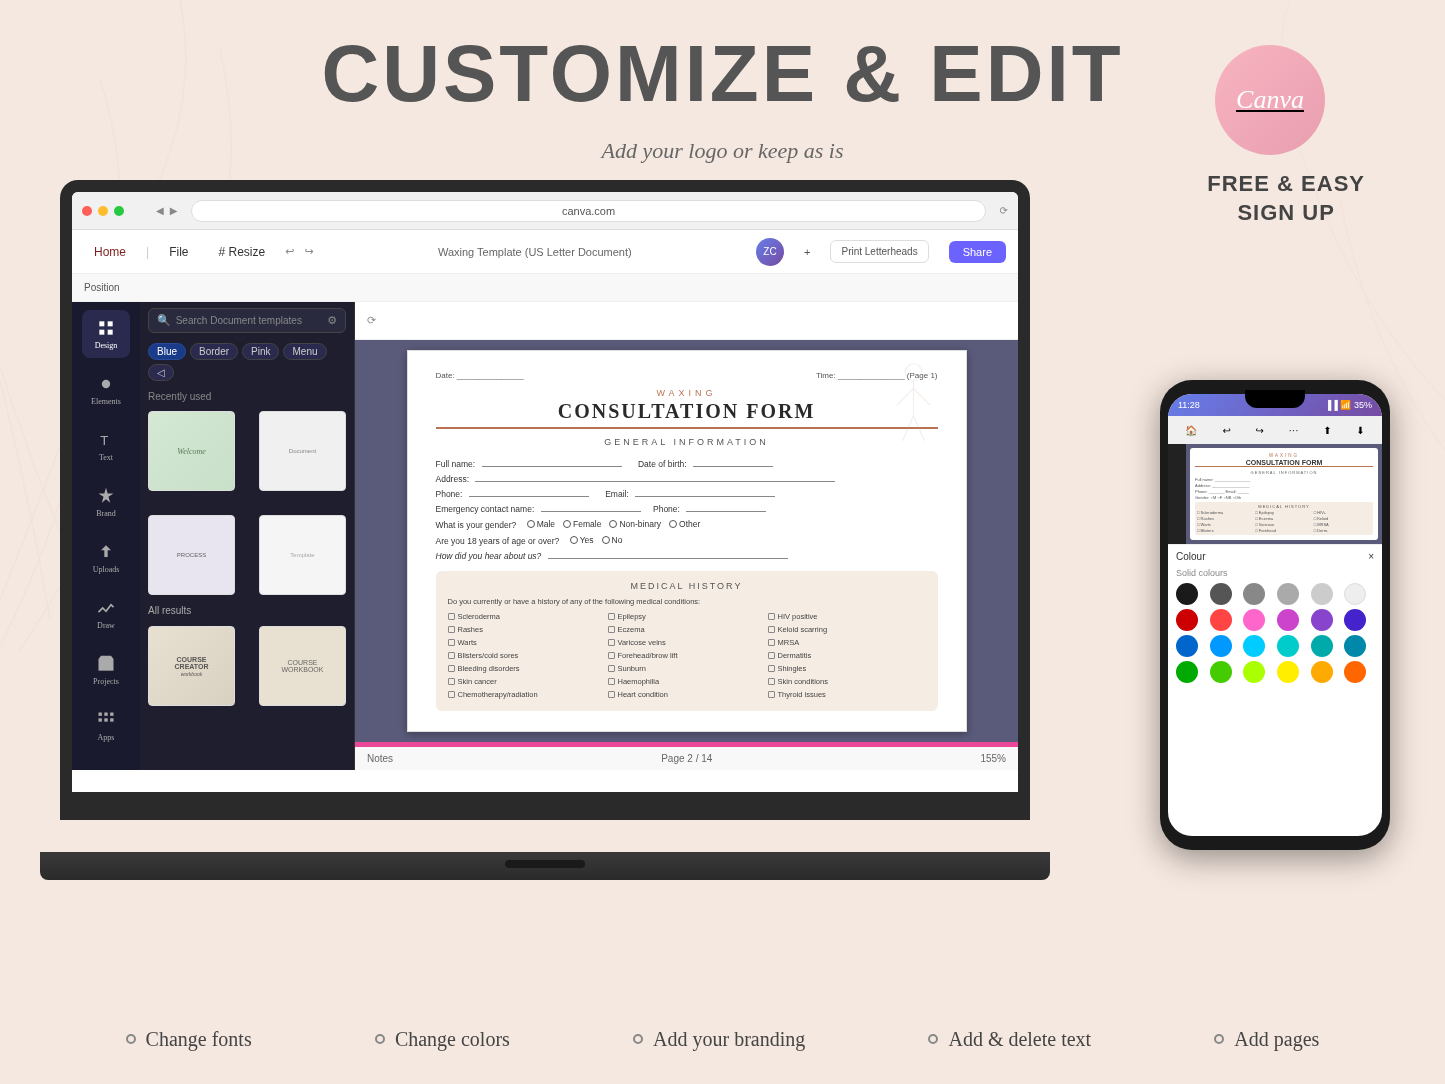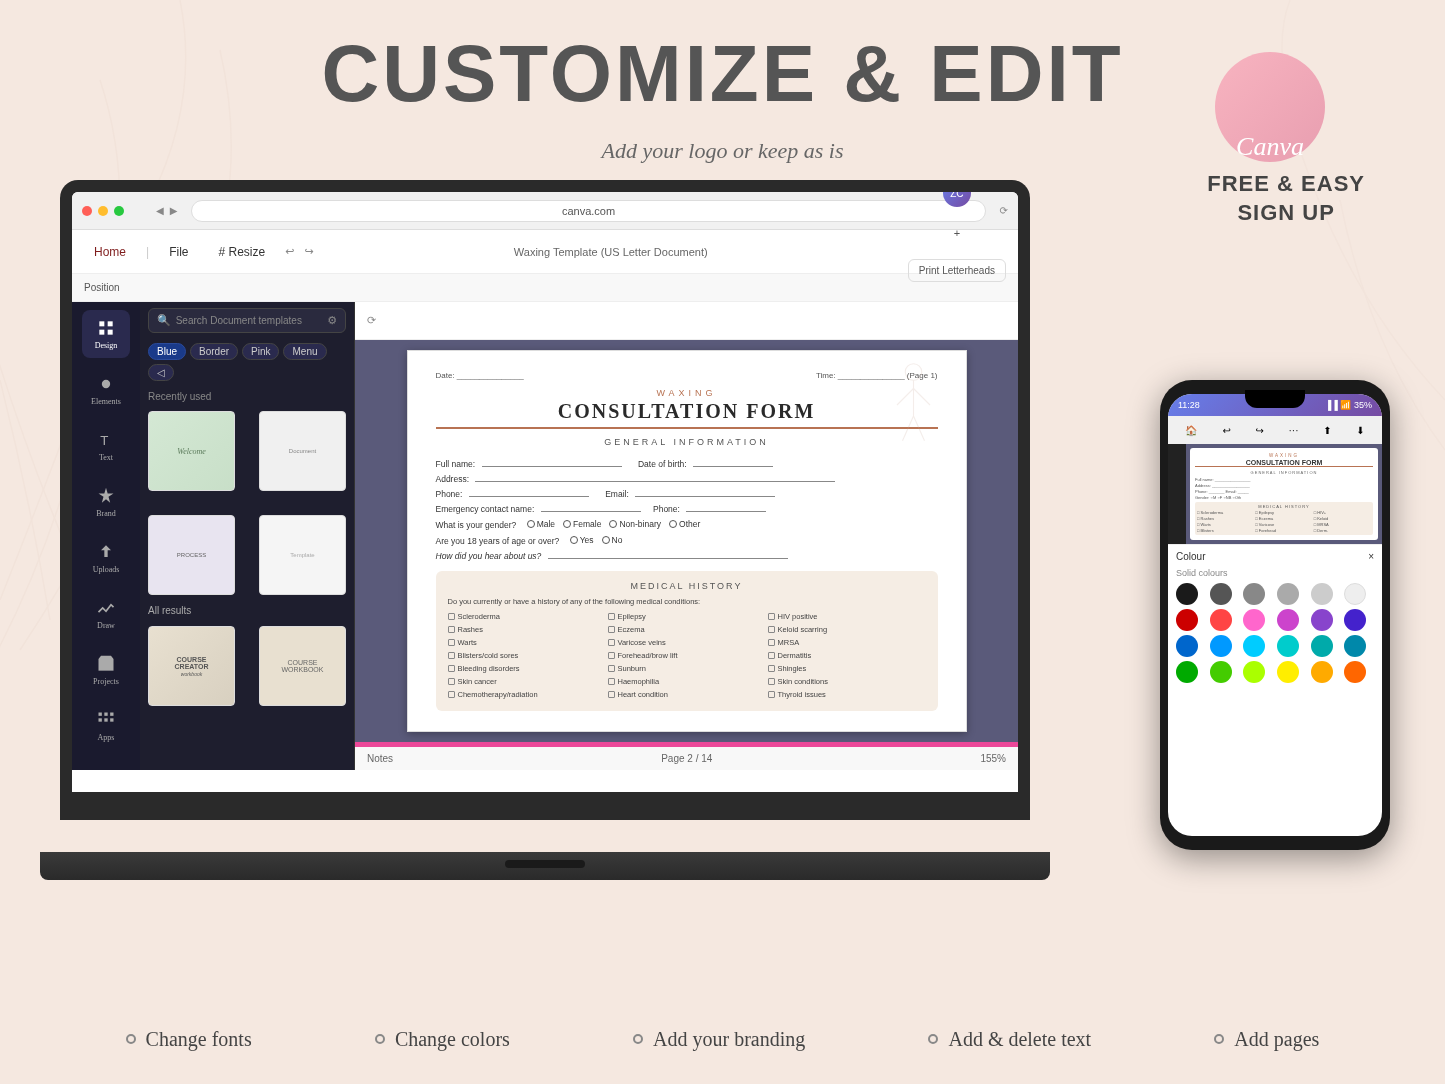--- a/index.html
+++ b/index.html
@@ -48,30 +48,31 @@
       font-size: 22px;
       color: #666;
       font-style: italic;
       white-space: nowrap;
       font-family: Georgia, serif;
     }
 
     
     .canva-badge {
       position: absolute;
-      top: 52px;
+      top: 45px;
       right: 120px;
       width: 110px;
       height: 110px;
       border-radius: 50%;
       background: linear-gradient(135deg, #f8b4c0, #e89eb0);
       display: flex;
       align-items: center;
-      justify-content: flex-end;
+      justify-content: center;
       flex-direction: column;
+      text-decoration: underline;
     }
     .canva-badge-text {
       color: white;
       font-size: 26px;
       font-style: italic;
       font-family: Georgia, serif;
     }
 
     
     .free-signup {
@@ -613,21 +614,20 @@
       text-align: center;
       font-size: 11px;
       color: #666;
       font-family: Arial, sans-serif;
     }
 
     .top-right-actions {
       display: flex;
       gap: 20px;
       align-items: center;
-      flex-direction: column;
     }
     .avatar-badge {
       width: 28px; height: 28px;
       border-radius: 50%;
       background: linear-gradient(135deg, #667eea, #764ba2);
       display: flex;
       align-items: center;
       justify-content: center;
       color: white;
       font-size: 10px;

